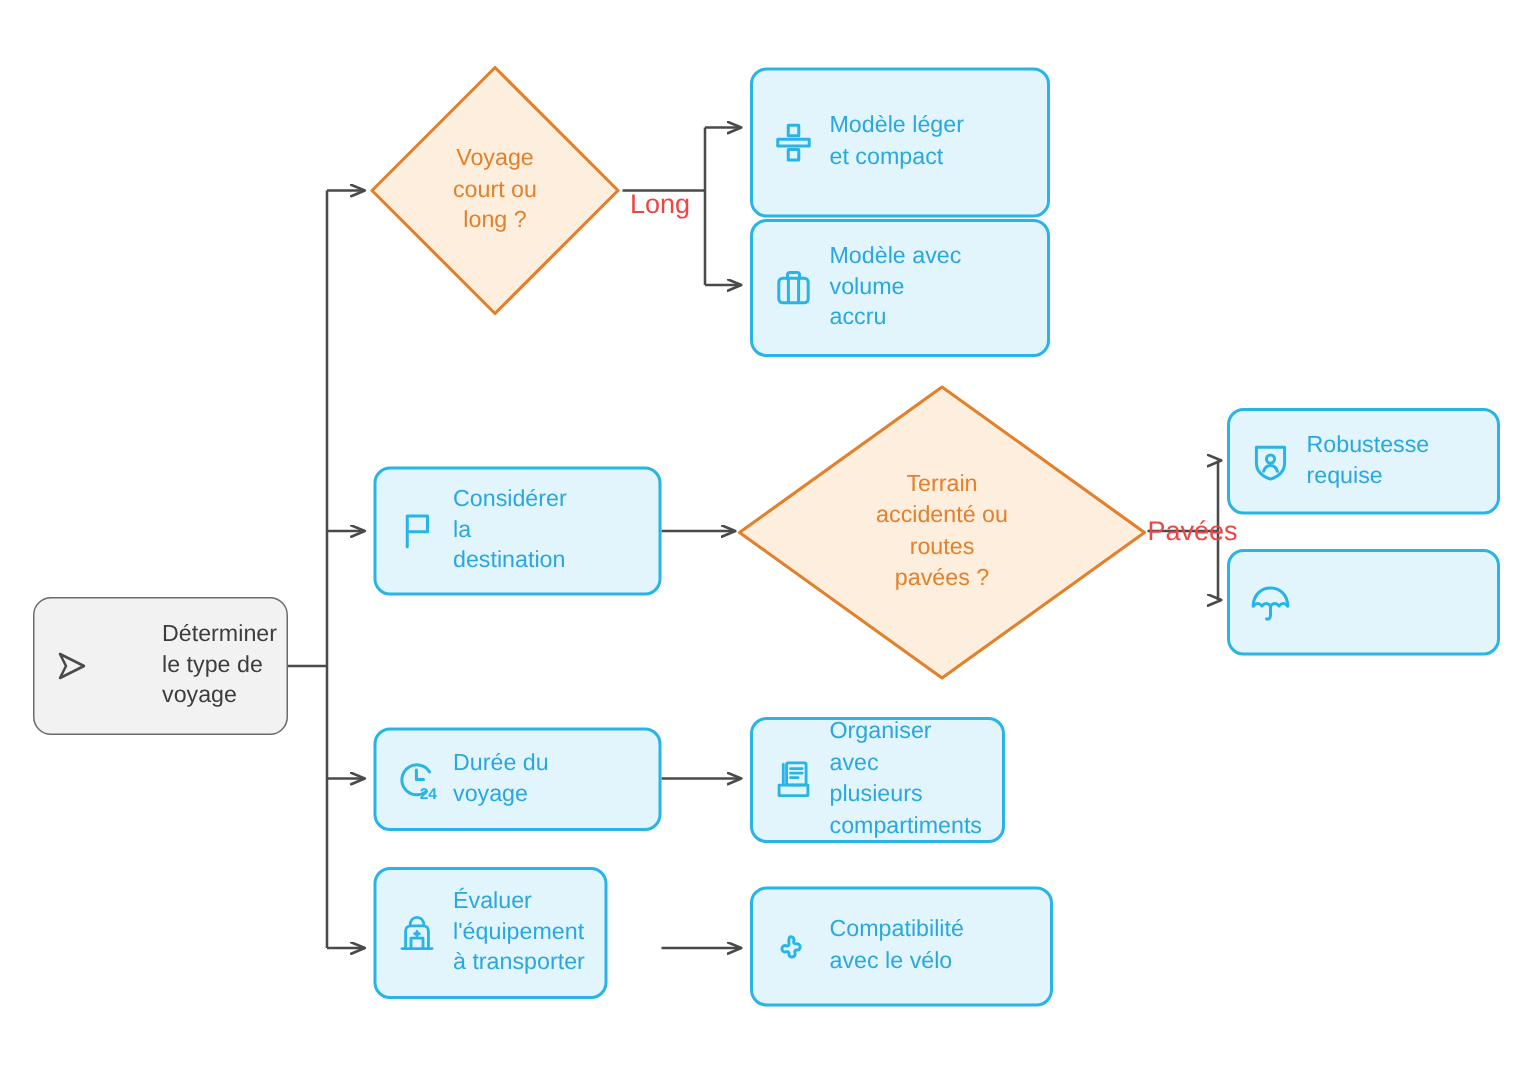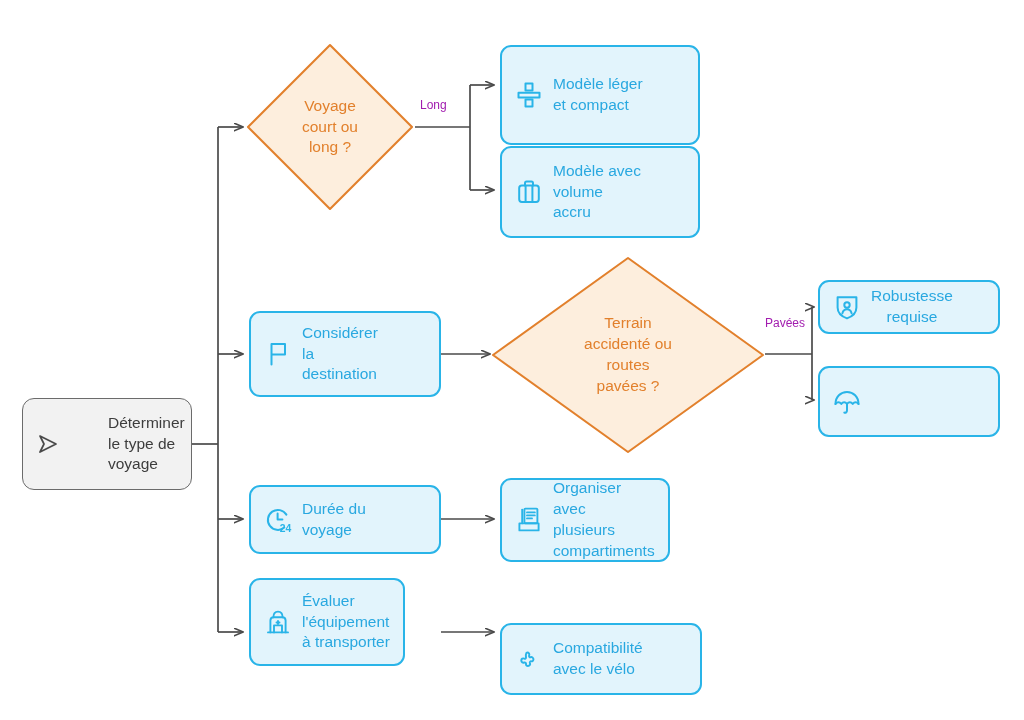--- a/index.html
+++ b/index.html
@@ -87,25 +87,26 @@
     justify-content: center;
     text-align: center;
     color: #e2802c;
     font-size: 15.5px;
     line-height: 1.35;
     white-space: pre-line;
   }
   
   .edge-label {
     position: absolute;
-    color: #a21caf;
-    font-size: 12px;
+    color: #ef4444;
+    font-size: 18px;
     line-height: 1;
     white-space: nowrap;
     background: transparent;
+    margin-top: 28px;
   }
 </style>
 </head>
 <body>
 
 <div id="canvas">
 
   <svg class="edges" viewBox="0 0 1024 720" xmlns="http://www.w3.org/2000/svg">
     <defs>
       <marker id="arw" markerWidth="11" markerHeight="11" refX="9.4" refY="4.2" orient="auto" markerUnits="userSpaceOnUse">
@@ -211,21 +212,21 @@
   <div class="diamond" style="left:490px; top:255px; width:276px; height:200px;">
     <svg width="276" height="200" viewBox="0 0 276 200">
       <polygon points="138,3 273,100 138,197 3,100" fill="#fdeedd" stroke="#e2802c" stroke-width="2.1" stroke-linejoin="round"></polygon>
     </svg>
     <span class="dlabel">Terrain
 accidenté ou
 routes
 pavées ?</span>
   </div>
 
-  <div class="node proc-node" style="left:818px; top:280px; width:182px; height:54px;text-align:center;">
+  <div class="node proc-node" style="left:818px; top:272px; width:182px; height:71px;">
     <span class="icon">
       <svg width="30" height="30" viewBox="0 0 30 30">
         <g fill="none" stroke="#29b4e8" stroke-width="2" stroke-linejoin="round" stroke-linecap="round">
           <path d="M5.6,5.2 L24.4,5.2 L24.4,15.6 C24.4,21 20.2,24.6 15,26.4
                    C9.8,24.6 5.6,21 5.6,15.6 Z"></path>
           <circle cx="15" cy="13" r="2.7"></circle>
           <path d="M10.4,21.2 C11.2,18.4 13,17.3 15,17.3
                    C17,17.3 18.8,18.4 19.6,21.2"></path>
         </g>
       </svg>
@@ -288,21 +289,21 @@
           <path d="M11,25.4 L11,18.4 L19,18.4 L19,25.4"></path>
           <path d="M15,14 L15,17 M13.5,15.5 L16.5,15.5"></path>
         </g>
       </svg>
     </span>
     <span class="label">Évaluer
 l'équipement
 à transporter</span>
   </div>
 
-  <div class="node proc-node" style="left:500px; top:591px; width:202px; height:72px;margin-top:32px;">
+  <div class="node proc-node" style="left:500px; top:591px; width:202px; height:80px;">
     <span class="icon">
       <svg width="30" height="30" viewBox="0 0 30 30">
         <g fill="none" stroke="#29b4e8" stroke-width="2" stroke-linejoin="round" stroke-linecap="round">
           <path d="M11,4.6 C12.8,4.6 13.6,6.2 13,7.6 C12.6,8.6 13.4,9.6 14.4,9.4
                    C15.8,9 17.4,9.8 17.4,11.6 C17.4,13 16.2,13.8 15.2,13.6
                    C14.2,13.4 13.4,14.4 13.8,15.4 C14.4,16.8 13.6,18.4 11.8,18.4
                    C10.4,18.4 9.6,17.2 9.8,16.2 C10,15.2 9,14.4 8,14.8
                    C6.6,15.4 5,14.6 5,12.8 C5,11 6.6,10.2 8,10.8
                    C9,11.2 10,10.4 9.8,9.4 C9.6,8.4 9.4,4.6 11,4.6 Z" transform="translate(2.4,4) scale(0.98)"></path>
         </g>

